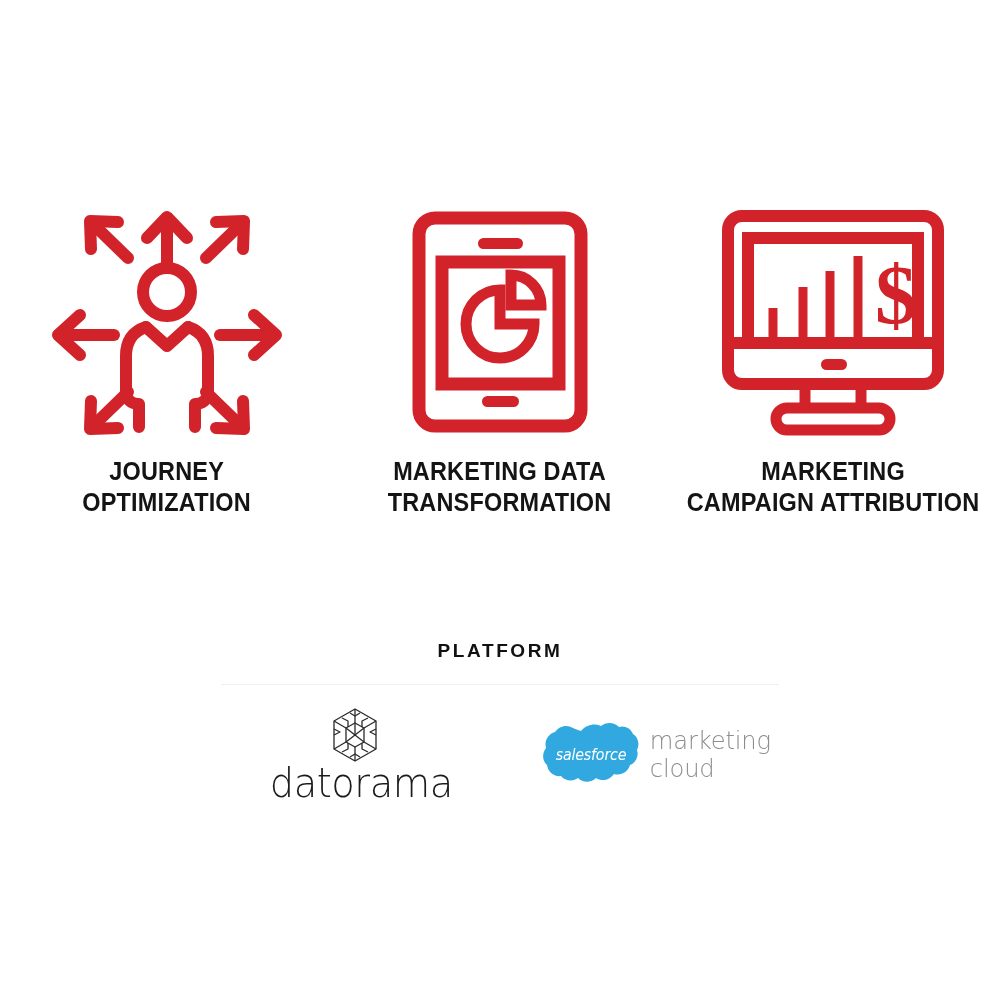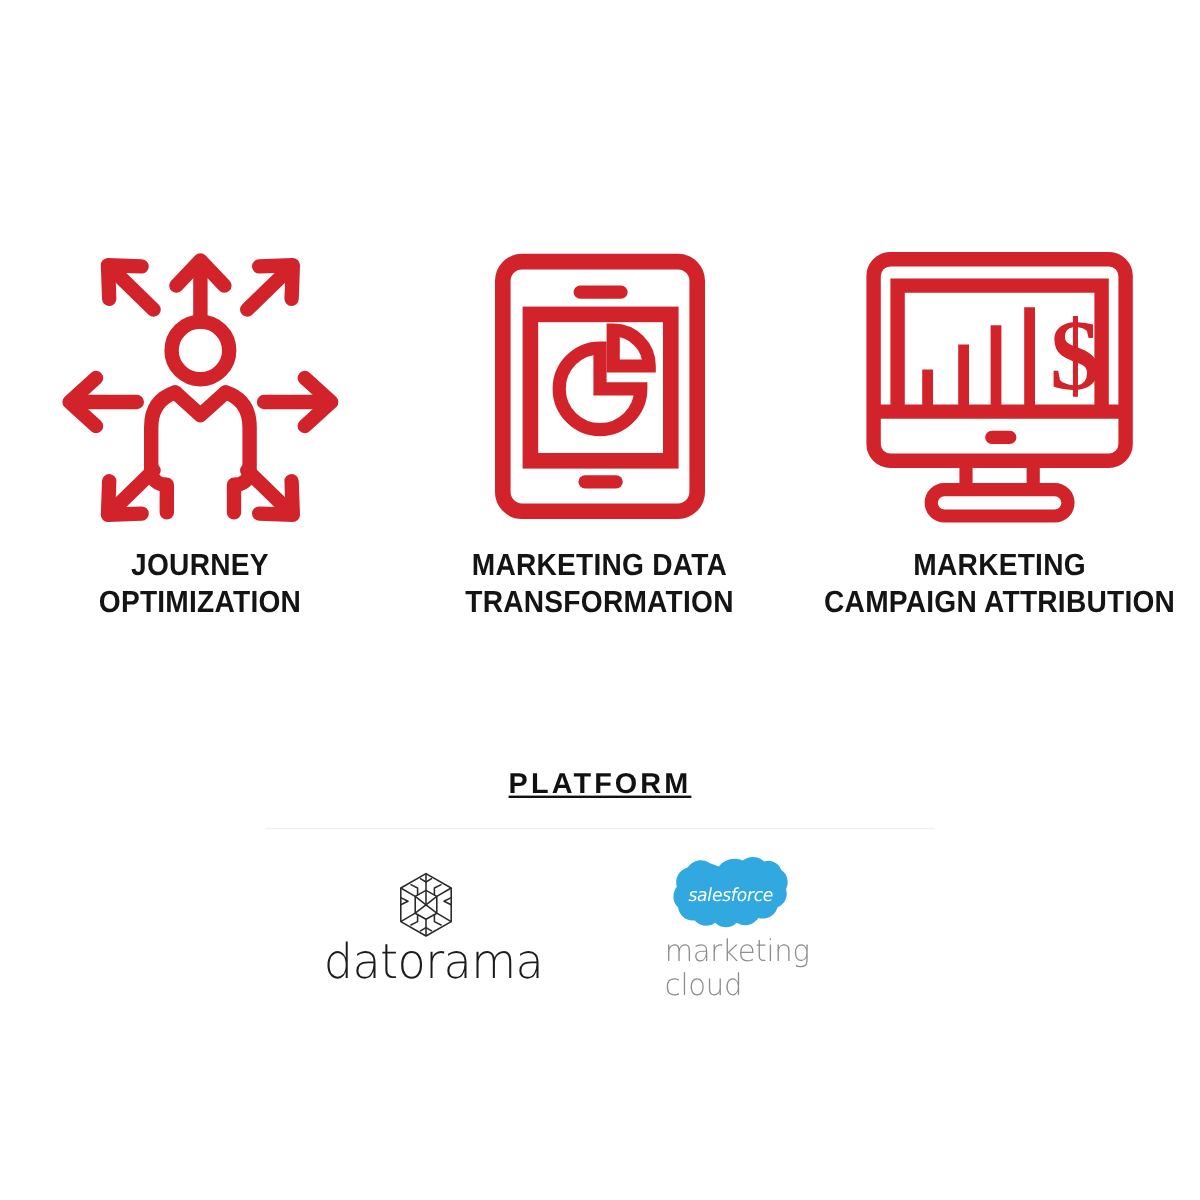--- a/index.html
+++ b/index.html
@@ -65,24 +65,23 @@
     top: 640px;
     left: 0;
     width: 1000px;
     display: flex;
     flex-direction: column;
     align-items: center;
   }
   .platform-title {
     font-family: "Liberation Sans", sans-serif;
     font-weight: bold;
-    font-size: 24px;
+    font-size: 19px;
     letter-spacing: 2.6px;
     color: #111111;
-    text-decoration: underline;
   }
   .platform-divider {
     margin-top: 22px;
     width: 558px;
     height: 1px;
     background: #f0f0f1;
   }
   .logos {
     margin-top: 22px;
     width: 558px;
@@ -105,21 +104,21 @@
     font-size: 40px;
     letter-spacing: -0.5px;
     color: #1b1b1b;
     line-height: 1;
     transform: scaleX(0.96);
   }
 
   
   .sfmc-lockup {
     display: flex;
-    flex-direction: column;
+    flex-direction: row;
     align-items: center;
     margin-left: 86px;
   }
   .sfmc-cloud {
     position: relative;
     width: 96px;
     height: 66px;
   }
   .sfmc-cloud-word {
     position: absolute;

